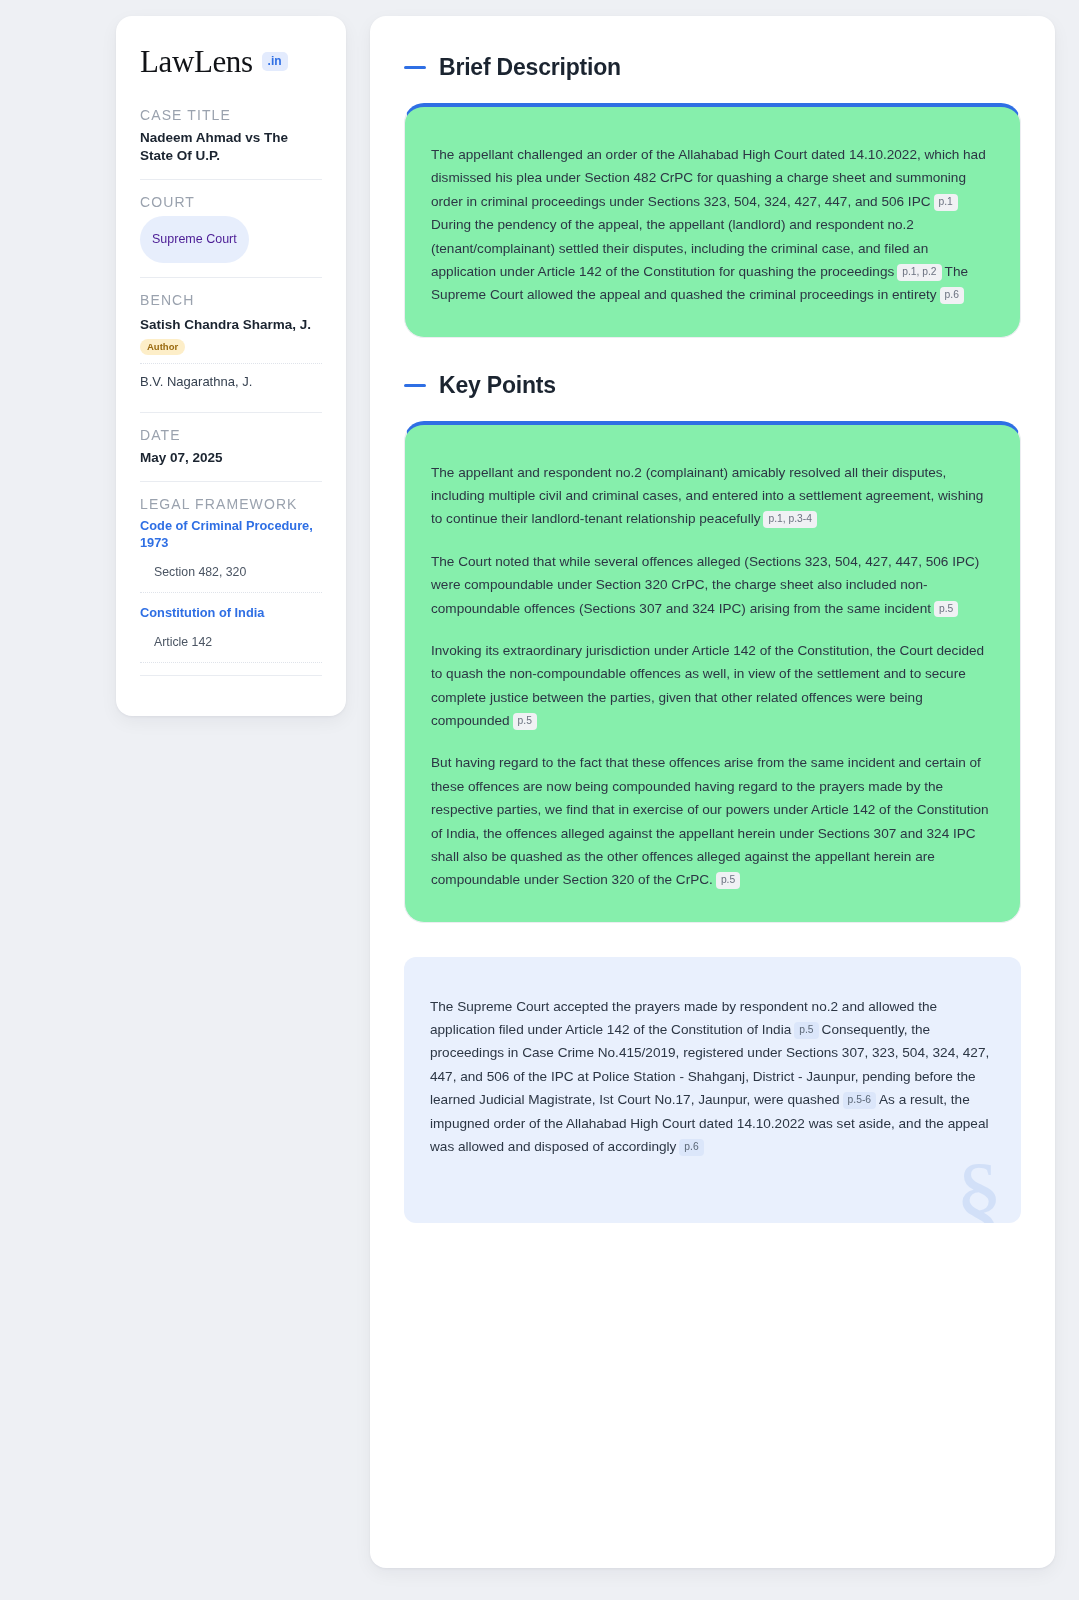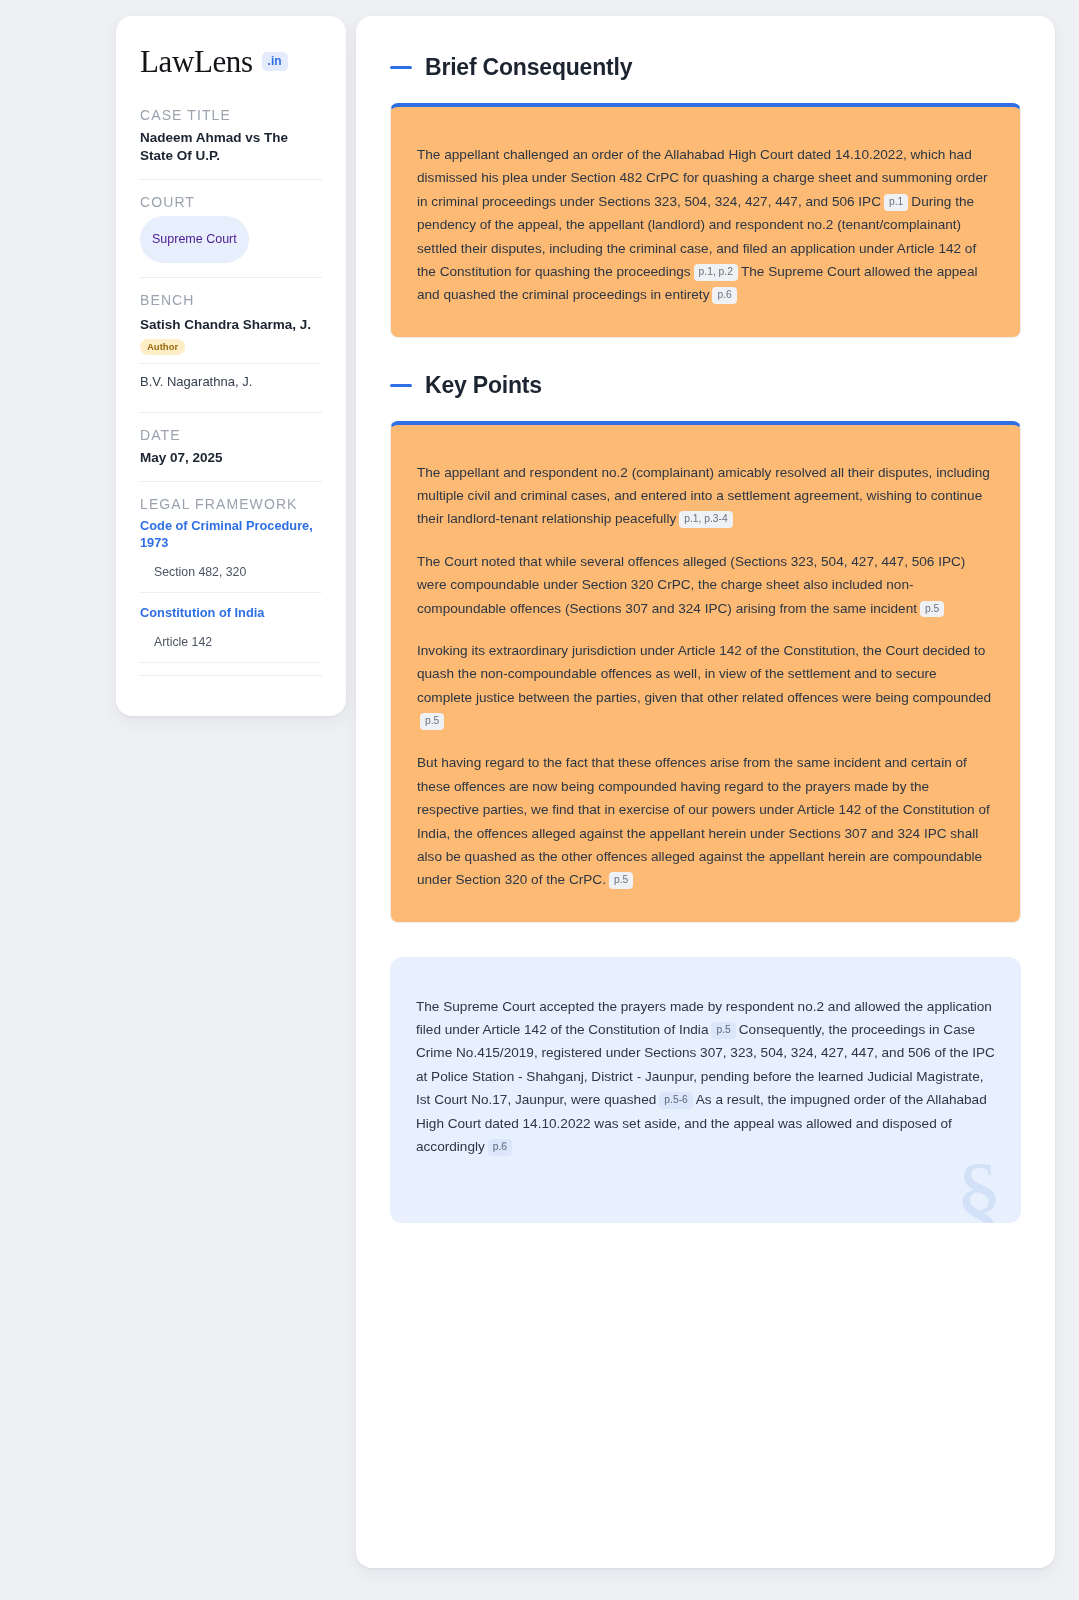--- a/index.html
+++ b/index.html
@@ -10,21 +10,21 @@
   body {
     width: 1079px;
     height: 1600px;
     background: #eef0f4;
     font-family: "Liberation Sans", sans-serif;
     color: #1f2937;
     overflow: hidden;
   }
   .page {
     display: flex;
-    gap: 10px;
+    gap: 24px;
     padding: 16px 24px 16px 116px;
     width: 1079px;
     height: 1584px;
   }
 
   
   .sidebar {
     width: 230px;
     flex: 0 0 230px;
     background: #ffffff;
@@ -147,22 +147,22 @@
   }
   .section-title {
     font-size: 23px;
     font-weight: bold;
     color: #1b2430;
     letter-spacing: -0.2px;
   }
   .card {
     border: 1px solid #ecedf1;
     border-top: 4px solid #2f6fe4;
-    border-radius: 8px;
-    background: #fdba74;
+    border-radius: 20px;
+    background: #86efac;
     padding: 36px 26px 30px 26px;
   }
   .card-final {
     border: none;
     background: #e9f0fd;
     border-radius: 12px;
     padding: 38px 26px 46px 26px;
     position: relative;
     overflow: hidden;
   }
@@ -252,21 +252,21 @@
       <div class="s-bottom-rule"></div>
     </div>
 
   </aside>
 
   <main class="main">
 
     <section class="section">
       <div class="section-head">
         <span class="head-dash"></span>
-        <span class="section-title">Brief Consequently</span>
+        <span class="section-title">Brief Description</span>
       </div>
       <div class="card">
           <p class="para"><span>The appellant challenged an order of the Allahabad High Court dated 14.10.2022, which had dismissed his plea under Section 482 CrPC for quashing a charge sheet and summoning order in criminal proceedings under Sections 323, 504, 324, 427, 447, and 506 IPC</span><span class="cite">p.1</span><span>During the pendency of the appeal, the appellant (landlord) and respondent no.2 (tenant/complainant) settled their disputes, including the criminal case, and filed an application under Article 142 of the Constitution for quashing the proceedings</span><span class="cite">p.1, p.2</span><span>The Supreme Court allowed the appeal and quashed the criminal proceedings in entirety</span><span class="cite">p.6</span></p>
         </div>
     </section>
 
     <section class="section">
       <div class="section-head">
         <span class="head-dash"></span>
         <span class="section-title">Key Points</span>

